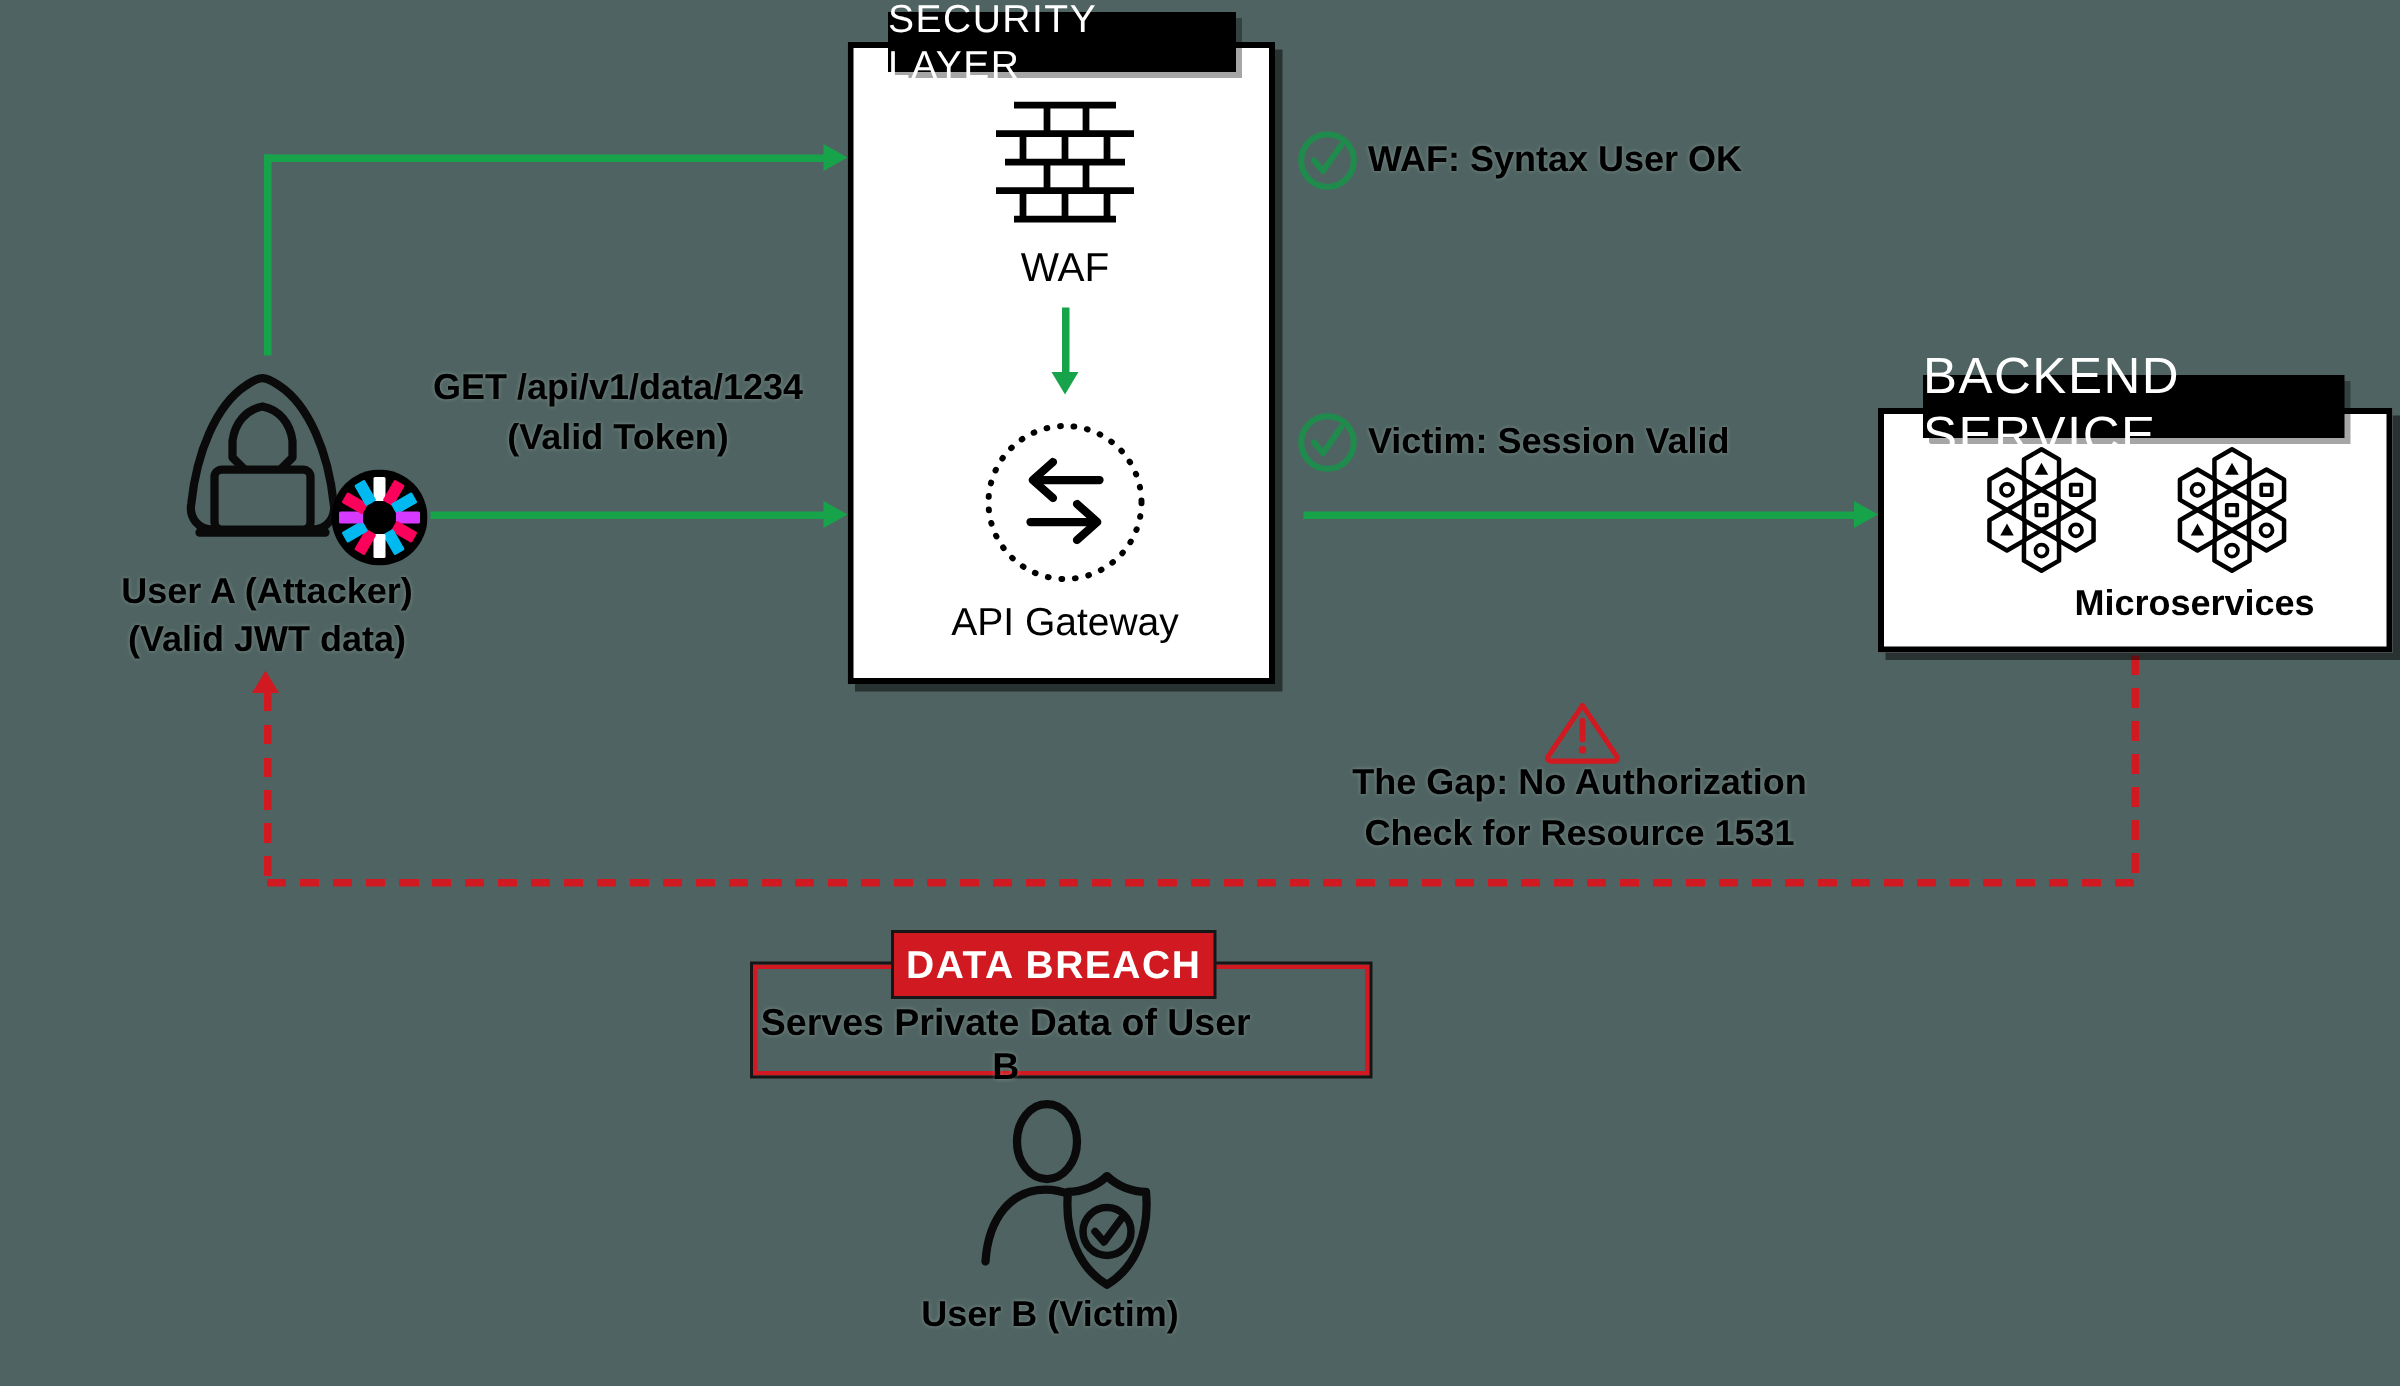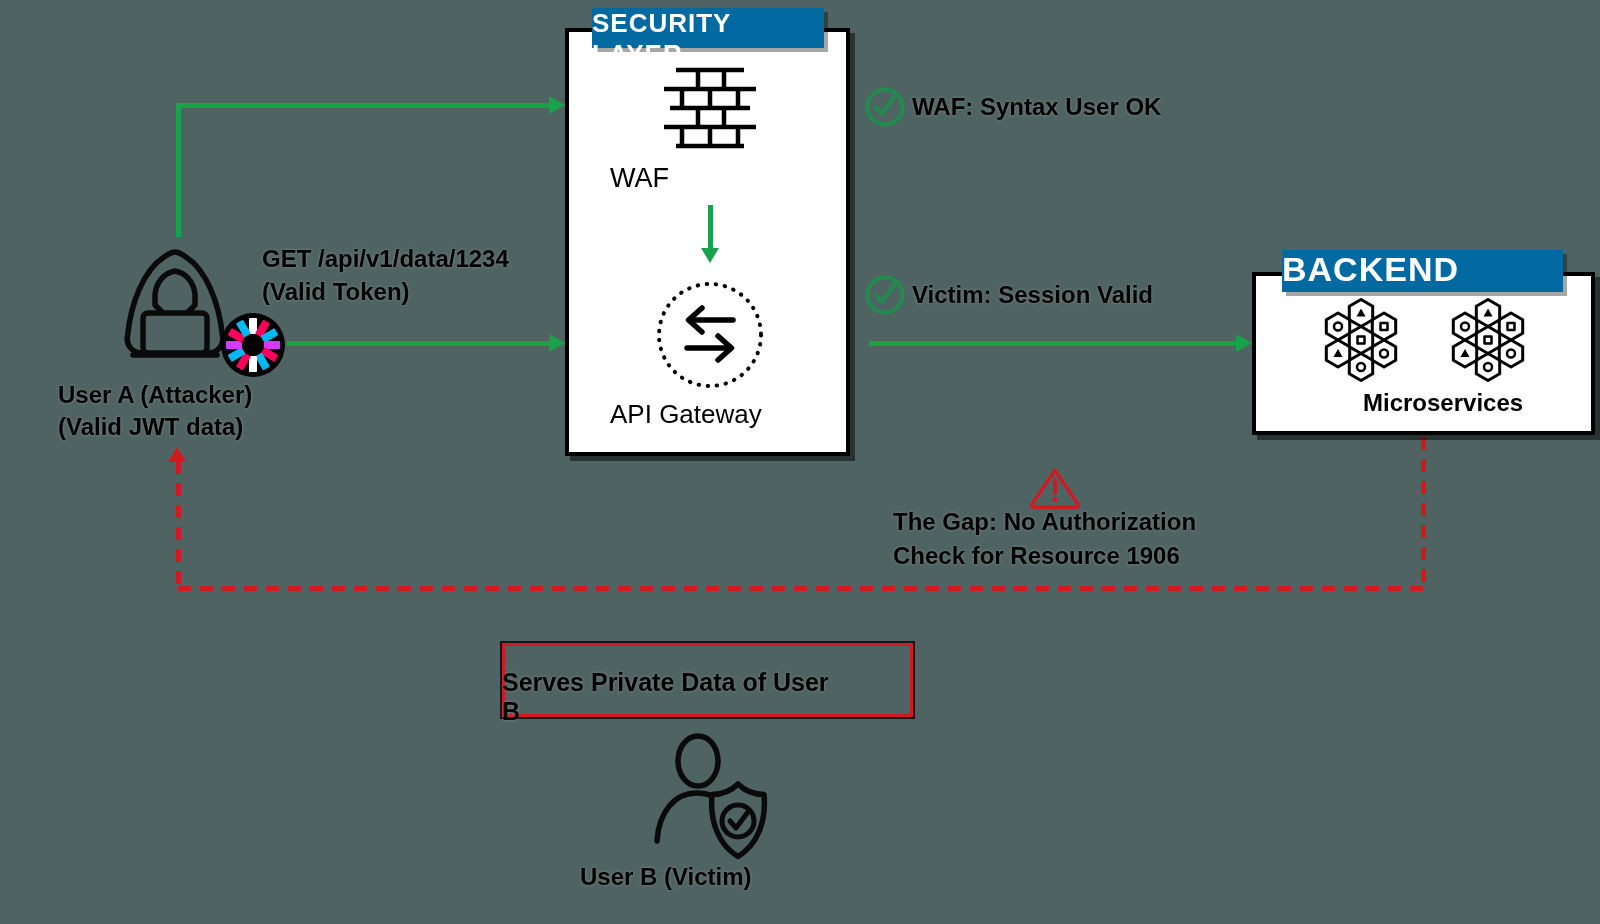--- a/index.html
+++ b/index.html
@@ -3,24 +3,24 @@
 <meta charset="utf-8">
 <style>
   :root{
     --bg:#4f6462; --green:#17a34a; --check:#1f8b4d; --red:#d01920; --ink:#000;
   }
   html,body{margin:0;padding:0;background:#333;}
   .stage{position:relative;width:1600px;height:924px;background:var(--bg);
          overflow:hidden;font-family:"Liberation Sans",sans-serif;color:var(--ink);}
   .abs{position:absolute;}
   .box{position:absolute;background:#fff;border:4px solid #000;box-shadow:5px 5px 0 rgba(0,0,0,.5);}
-  .titlebar{position:absolute;background:#0369a1;color:#fff;font-weight:bold;
-            display:flex;justify-content:center;letter-spacing:1px;
+  .titlebar{position:absolute;background:#000000;color:#fff;font-weight:normal;
+            display:flex;align-items:center;justify-content:center;letter-spacing:1px;
             box-shadow:4px 4px 0 rgba(0,0,0,.35);}
-  .lbl{position:absolute;text-align:left;}
+  .lbl{position:absolute;text-align:center;}
   .halo{text-shadow:0 0 3px rgba(255,255,255,.28);}
   .b{font-weight:bold;}
   .lead{font-weight:800;}
   .lineG{position:absolute;background:var(--green);}
   .ah-right{position:absolute;width:0;height:0;border-top:9px solid transparent;
             border-bottom:9px solid transparent;border-left:16px solid var(--green);}
   .ah-down{position:absolute;width:0;height:0;border-left:9px solid transparent;
            border-right:9px solid transparent;border-top:15px solid var(--green);}
   .ah-up-red{position:absolute;width:0;height:0;border-left:9px solid transparent;
              border-right:9px solid transparent;border-bottom:15px solid var(--red);}
@@ -224,24 +224,27 @@
 
   <div class="abs" style="left:1028px;top:466px;">
     <svg width="54" height="44" viewBox="0 0 64 52" fill="none">
       <path d="M32 5 L59 45 Q61 49 56 49 L8 49 Q3 49 5 45 Z" stroke="#d01920" stroke-width="4" stroke-linejoin="round"></path>
       <path d="M32 17 V32" stroke="#d01920" stroke-width="4.5" stroke-linecap="round"></path>
       <circle cx="32" cy="40" r="3" fill="#d01920"></circle>
     </svg>
   </div>
   <div class="lbl b halo" style="left:893px;top:505px;width:320px;font-size:24px;line-height:34px;">
     <div><span class="lead">The Gap:</span><span> No Authorization</span></div>
-    <div>Check for Resource 1906</div>
+    <div>Check for Resource 1531</div>
   </div>
 
   <div class="breach-outer" style="left:502px;top:643px;width:405px;height:68px;"></div>
+  <div class="breach-title" style="left:596px;top:622px;width:213px;height:42px;">
+    <span>DATA BREACH</span>
+  </div>
   <div class="lbl b halo" style="left:502px;top:668px;width:337px;font-size:25px;">
     <span>Serves Private Data of User B</span>
   </div>
 
   <div class="abs" style="left:645px;top:733px;">
     <svg width="135" height="133" viewBox="0 0 135 133" fill="none" stroke="#0a0a0a" stroke-width="5.5" stroke-linecap="round" stroke-linejoin="round">
       <ellipse cx="53" cy="28" rx="20" ry="25"></ellipse>
       <path d="M12 108 C14 78 30 60 52 60 C64 60 74 65 82 73"></path>
       <path d="M93 51 C100 58 110 61.5 119 61.5 C121.5 89 112 112 93 123.5 C74 112 64.5 89 67 61.5 C76 61.5 86 58 93 51 Z" fill="#4f6462"></path>
       <circle cx="93" cy="88" r="16" stroke-width="5"></circle>

